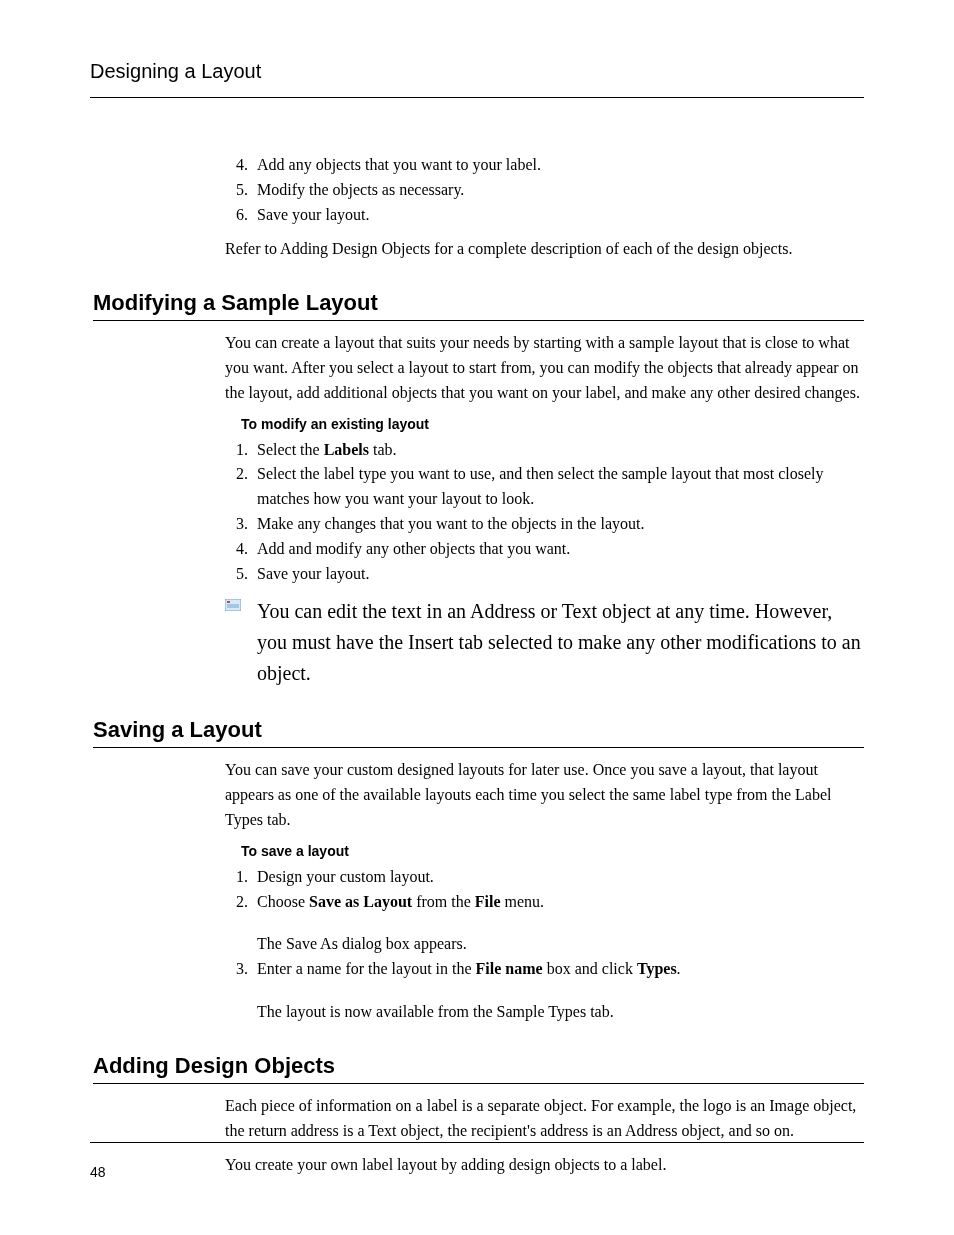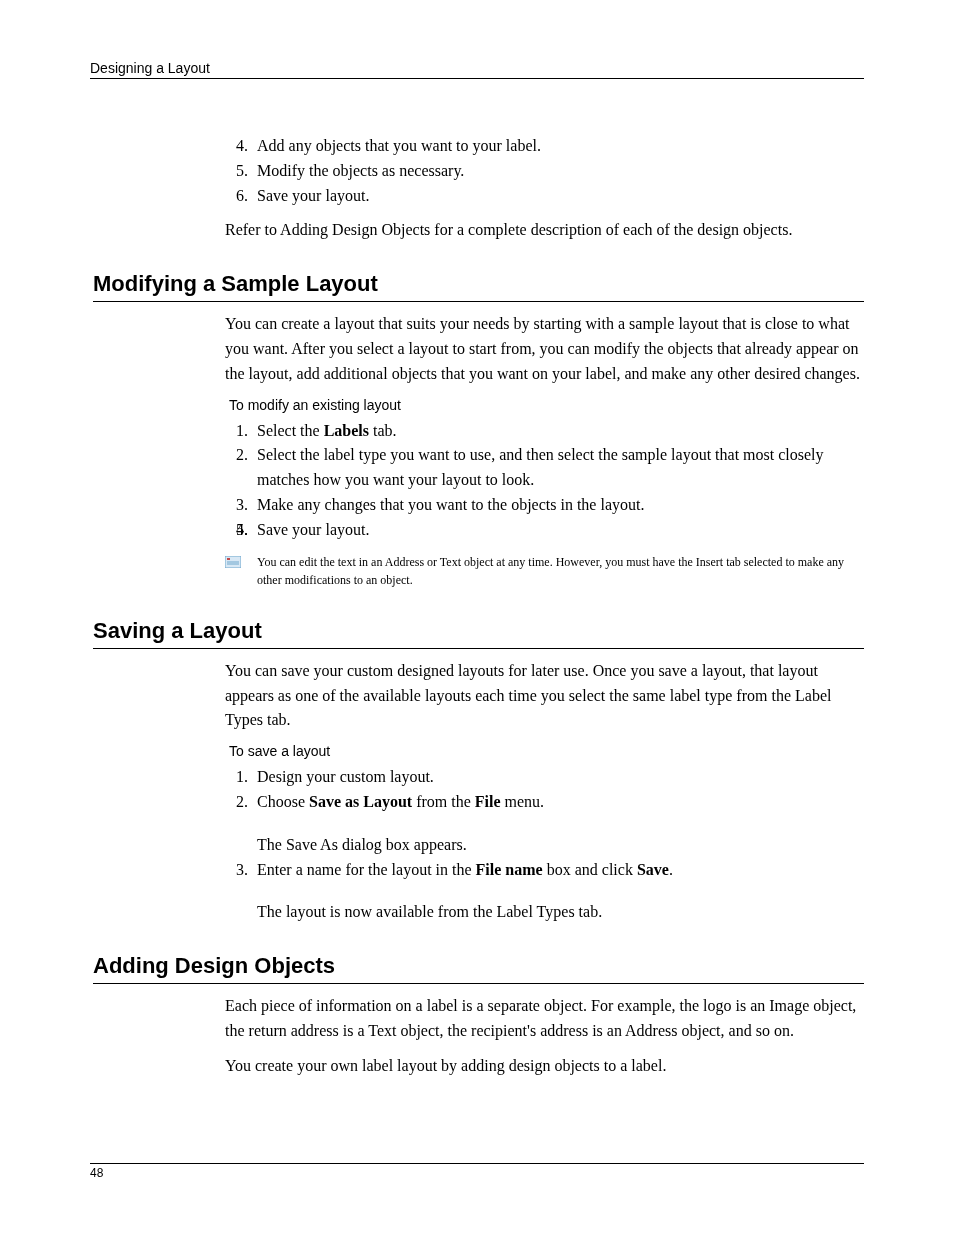--- a/index.html
+++ b/index.html
@@ -11,22 +11,22 @@
   }
   .page {
     width: 954px;
     height: 1235px;
     box-sizing: border-box;
     padding: 60px 90px 40px 90px;
     position: relative;
   }
   .running-head {
     font-family: Verdana, Geneva, sans-serif;
-    font-size: 14px;
-    padding-bottom: 2px;
+    font-size: 20px;
+    padding-bottom: 14px;
     border-bottom: 1px solid #000;
     margin-bottom: 55px;
   }
   .body-col {
     margin-left: 135px;
   }
   .ol {
     margin: 0 0 10px 0;
     padding: 0;
     list-style: none;
@@ -51,51 +51,51 @@
   h2.section {
     font-family: Verdana, Geneva, sans-serif;
     font-weight: bold;
     font-size: 22px;
     margin: 28px 0 10px 3px;
     padding-bottom: 4px;
     border-bottom: 1.5px solid #000;
   }
   .subhead {
     font-family: Verdana, Geneva, sans-serif;
-    font-weight: normal;
+    font-weight: bold;
     font-size: 14px;
-    margin: 10px 0 6px 4px;
+    margin: 10px 0 6px 16px;
   }
   .sub {
     display: block;
     margin-top: 18px;
   }
   .note-row {
     position: relative;
-    font-size: 12px;
+    font-size: 20px;
     line-height: 1.55;
     padding-left: 32px;
     margin-top: 2px;
   }
   .note-icon {
     position: absolute;
     left: 0px;
     top: 3px;
     width: 16px;
     height: 12px;
   }
   .footer {
     position: absolute;
     left: 90px;
     right: 90px;
     bottom: 55px;
     border-top: 1px solid #000;
-    padding-top: 2px;
+    padding-top: 21px;
     font-family: Verdana, Geneva, sans-serif;
-    font-size: 12px;
+    font-size: 14px;
     margin-top: 19px;
   }
   b { font-weight: bold; }
 </style>
 </head>
 <body>
 
 <div class="page">
   <div class="running-head">Designing a Layout</div>
 
@@ -112,21 +112,21 @@
   <div class="body-col">
     <p class="para">You can create a layout that suits your needs by starting with a sample layout that is close to what you want. After you select a layout to start from, you can modify the objects that already appear on the layout, add additional objects that you want on your label, and make any other desired changes.</p>
     <div class="subhead">To modify an existing layout</div>
     <ul class="ol">
       <li>
         <span class="num">1.</span>
         <span><span>Select the </span><b>Labels</b><span> tab.</span></span>
       </li>
       <li><span class="num">2.</span><span>Select the label type you want to use, and then select the sample layout that most closely matches how you want your layout to look.</span></li>
       <li><span class="num">3.</span><span>Make any changes that you want to the objects in the layout.</span></li>
-      <li><span class="num">4.</span></li>
+      <li><span class="num">4.</span><span>Add and modify any other objects that you want.</span></li>
       <li><span class="num">5.</span><span>Save your layout.</span></li>
     </ul>
     <div class="note-row">
       <svg class="note-icon" viewBox="0 0 16 12">
         <rect x="0" y="0" width="16" height="12" fill="#d8e8f5" stroke="#6fa7cc"></rect>
         <rect x="2" y="2" width="3" height="2" fill="#c04a4a"></rect>
         <line x1="2" y1="6" x2="14" y2="6" stroke="#6fa7cc"></line>
         <line x1="2" y1="8" x2="14" y2="8" stroke="#6fa7cc"></line>
       </svg>
       <span>You can edit the text in an Address or Text object at any time. However, you must have the Insert tab selected to make any other modifications to an object.</span>
@@ -139,22 +139,22 @@
     <div class="subhead">To save a layout</div>
     <ul class="ol">
       <li><span class="num">1.</span><span>Design your custom layout.</span></li>
       <li>
         <span class="num">2.</span>
         <span><span>Choose </span><b>Save as Layout</b><span> from the </span><b>File</b><span> menu.</span></span>
         <span class="sub">The Save As dialog box appears.</span>
       </li>
       <li>
         <span class="num">3.</span>
-        <span><span>Enter a name for the layout in the </span><b>File name</b><span> box and click </span><b>Save</b><span>.</span></span>
-        <span class="sub">The layout is now available from the Label Types tab.</span>
+        <span><span>Enter a name for the layout in the </span><b>File name</b><span> box and click </span><b>Types</b><span>.</span></span>
+        <span class="sub">The layout is now available from the Sample Types tab.</span>
       </li>
     </ul>
   </div>
 
   <h2 class="section">Adding Design Objects</h2>
   <div class="body-col">
     <p class="para">Each piece of information on a label is a separate object. For example, the logo is an Image object, the return address is a Text object, the recipient's address is an Address object, and so on.</p>
     <p class="para">You create your own label layout by adding design objects to a label.</p>
   </div>
 

